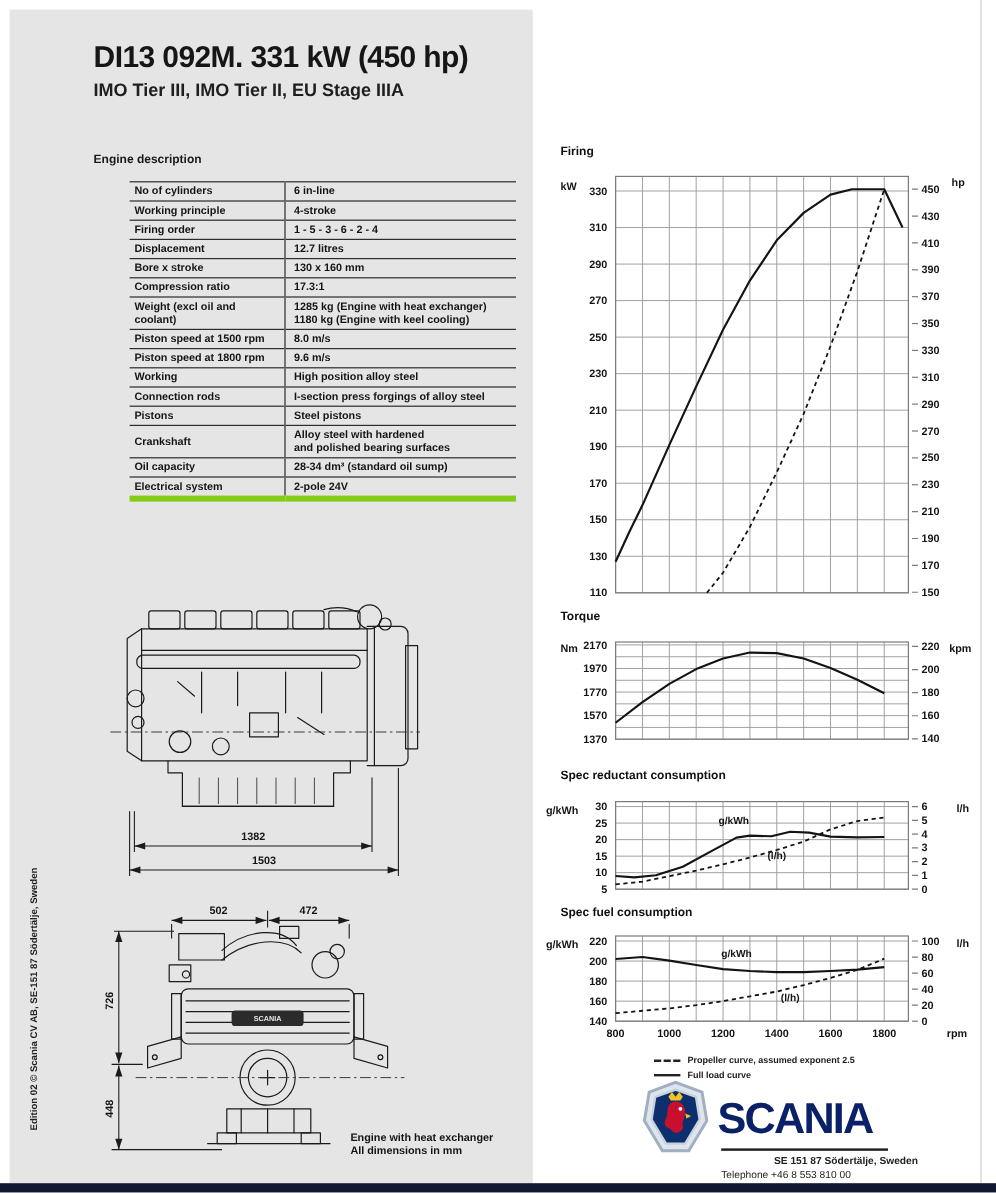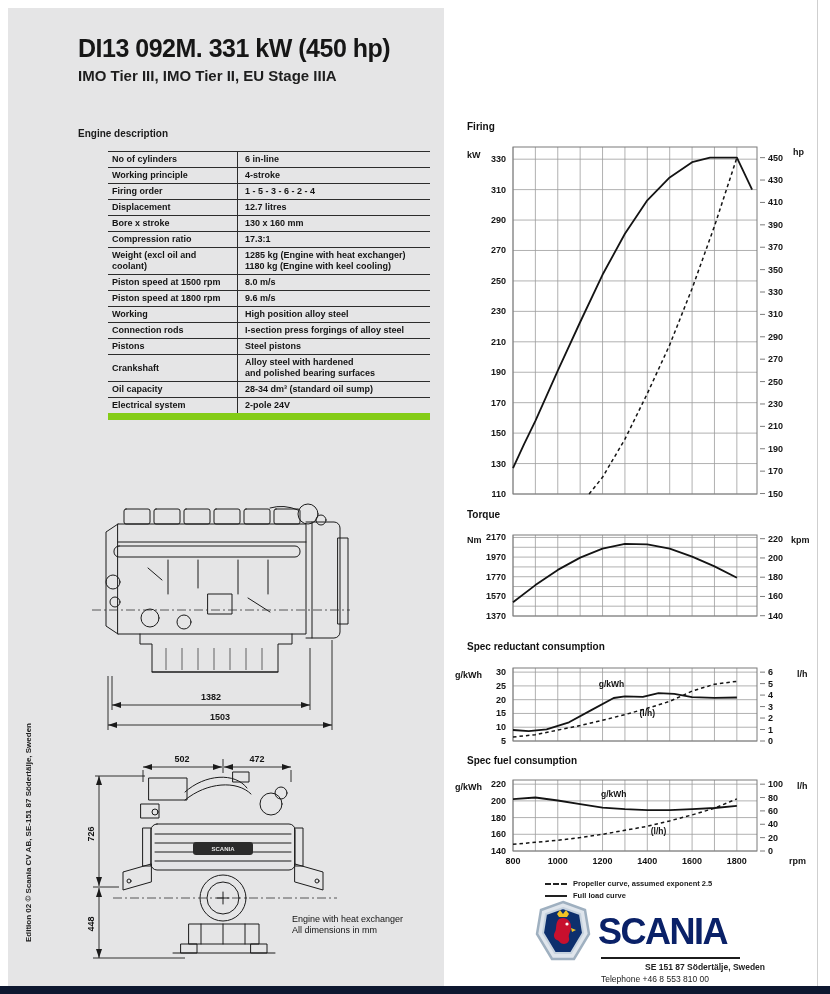--- a/index.html
+++ b/index.html
@@ -8,40 +8,40 @@
   .abs{position:absolute;}
   #gray-panel{left:8px;top:8px;width:436px;height:978px;background:#e5e5e6;}
   #right-edge-line{left:817px;top:0;width:1px;height:986px;background:#cfcfcf;}
   #bottom-bar{left:0;top:986px;width:830px;height:8px;background:#0e1830;}
   #doc-title{left:78px;top:34px;font-size:25px;font-weight:700;letter-spacing:-0.5px;color:#161616;}
   #doc-subtitle{left:78px;top:67px;font-size:15px;font-weight:600;color:#1e1e1e;}
   #table-heading{left:78px;top:128px;font-size:10px;font-weight:700;}
   table#spec{position:absolute;left:78px;top:151px;width:322px;border-collapse:collapse;
              font-size:9px;font-weight:700;color:#141414;margin-left:30px;}
   table#spec td{border-top:1px solid #2c2c2c;padding:2px 4px 2px 4px;vertical-align:middle;line-height:11px;}
-  table#spec tr:last-child td{border-bottom:7px solid #84cc16;}
+  table#spec tr:last-child td{border-bottom:5px solid #84cc16;}
   table#spec td.lab{width:121px;}
   table#spec td.val{border-left:1px solid #2c2c2c;white-space:pre-line;padding-left:7px;}
   .chart-title{font-size:10px;font-weight:700;color:#111;}
   svg.chart{position:absolute;left:455px;}
   svg text{font-family:"Liberation Sans",sans-serif;}
   .tick{font-size:9px;font-weight:700;fill:#141414;}
   .unit{font-size:9px;font-weight:700;fill:#141414;}
   .inlbl{font-size:8.5px;font-weight:700;fill:#141414;}
   .gridln{stroke:#9d9d9d;stroke-width:0.8;fill:none;}
   .bord{stroke:#7b7b7b;stroke-width:1;fill:none;}
   .solidcurve{stroke:#141414;stroke-width:1.8;fill:none;stroke-linejoin:round;}
   .dashedcurve{stroke:#141414;stroke-width:1.5;fill:none;stroke-dasharray:3.5 3;stroke-linejoin:round;}
   .eng{stroke:#1b1b1b;stroke-width:1;fill:none;stroke-linejoin:round;stroke-linecap:round;}
   .eng-thin{stroke:#2a2a2a;stroke-width:0.7;fill:none;}
   .cl{stroke:#333;stroke-width:0.8;stroke-dasharray:9 3 2 3;fill:none;}
   .dim{stroke:#1b1b1b;stroke-width:0.9;fill:none;}
   .dimtxt{font-size:9px;font-weight:700;fill:#141414;}
   .arr{fill:#1b1b1b;stroke:none;}
-  #caption{left:292px;top:914px;font-size:9px;font-weight:400;line-height:11px;color:#141414;}
+  #caption{left:292px;top:943px;font-size:9px;font-weight:700;line-height:11px;color:#141414;}
   #edition{left:24px;top:942px;transform:rotate(-90deg);transform-origin:0 0;
            white-space:nowrap;font-size:8px;font-weight:600;color:#222;}
   .legend-row{position:absolute;left:545px;font-size:7.5px;font-weight:600;color:#1a1a1a;}
   .legend-sample{display:inline-block;width:22px;vertical-align:middle;margin-right:6px;}
   .dash-sample{border-top:2px dashed #222;}
   .solid-sample{border-top:2px solid #222;}
   #brand-word{left:598px;top:911px;font-size:36px;font-weight:800;letter-spacing:-1.5px;color:#0a2168;}
   #brand-underline{left:601px;top:957px;width:139px;height:2px;background:#1c1c1c;}
   #brand-address{left:601px;top:962px;font-size:8.5px;font-weight:600;color:#222;padding-left:44px;}
   #brand-phone{left:601px;top:974px;font-size:8.5px;font-weight:400;color:#222;}

